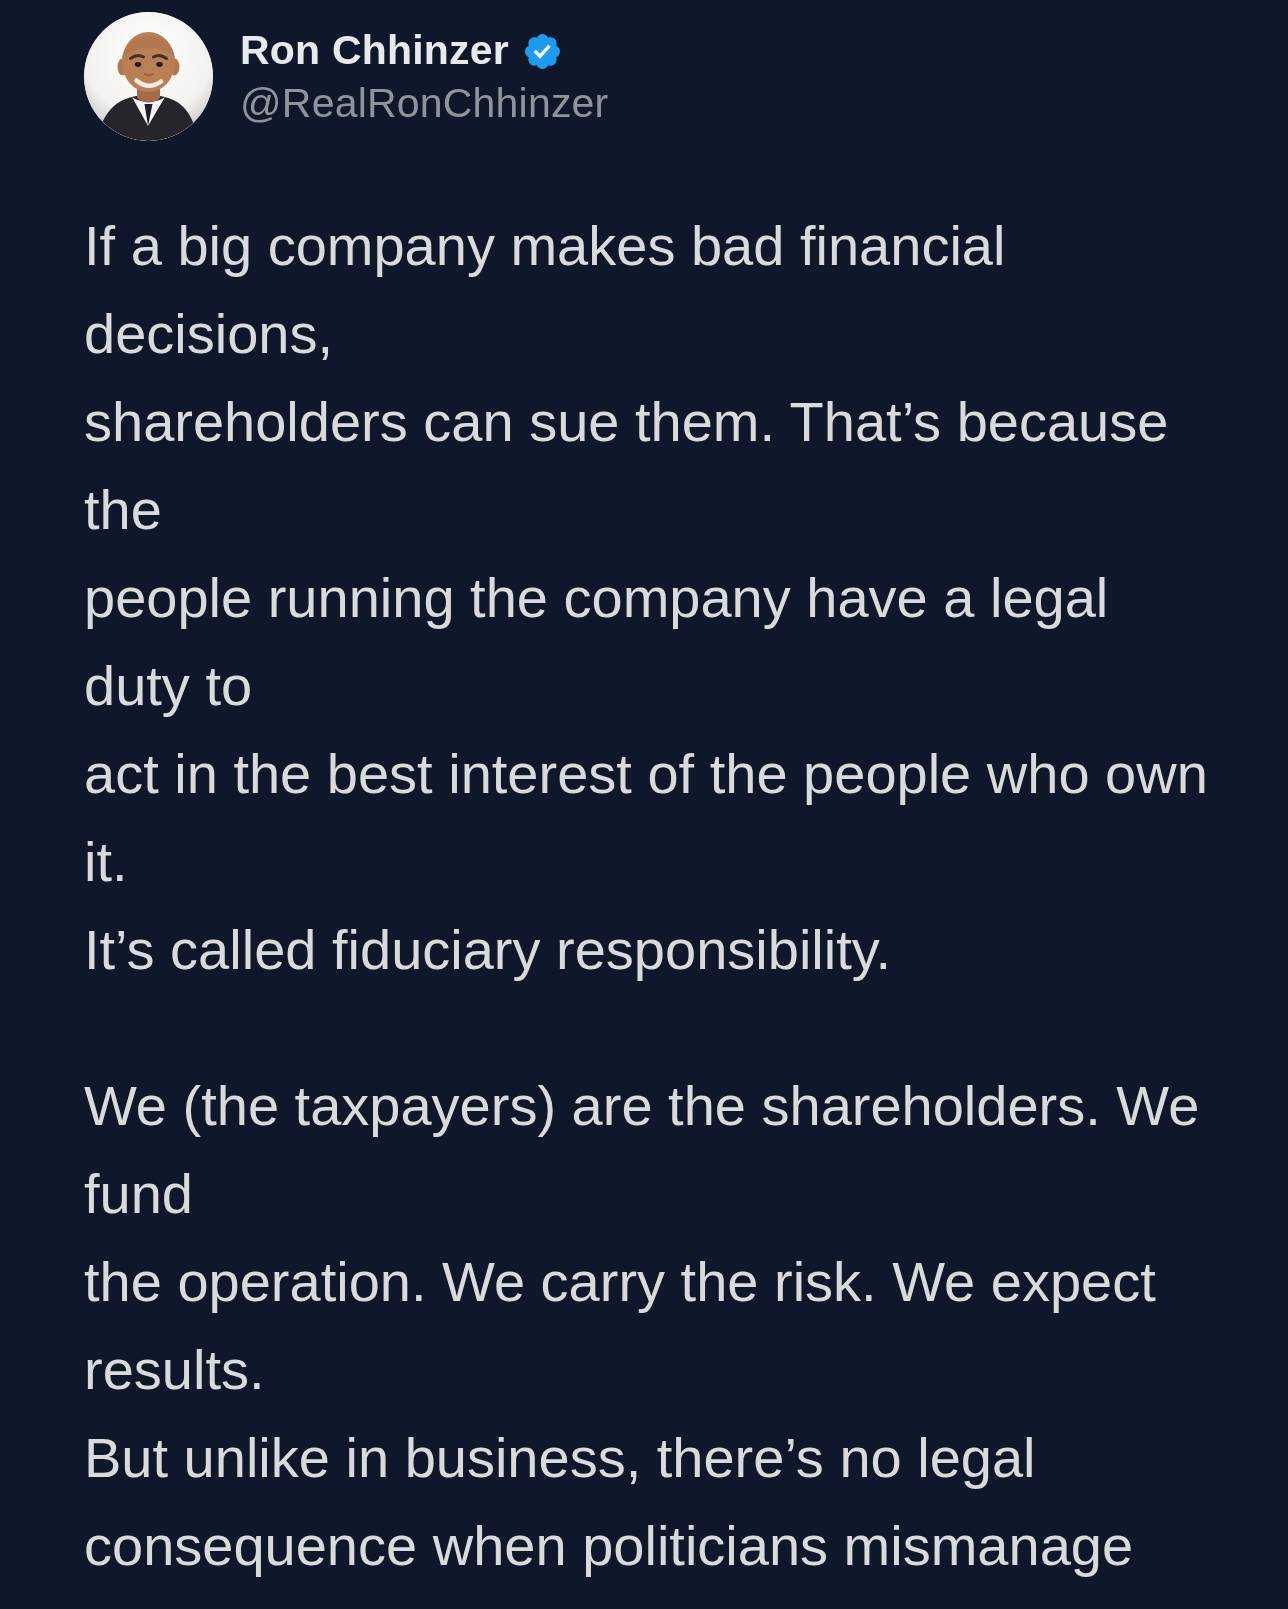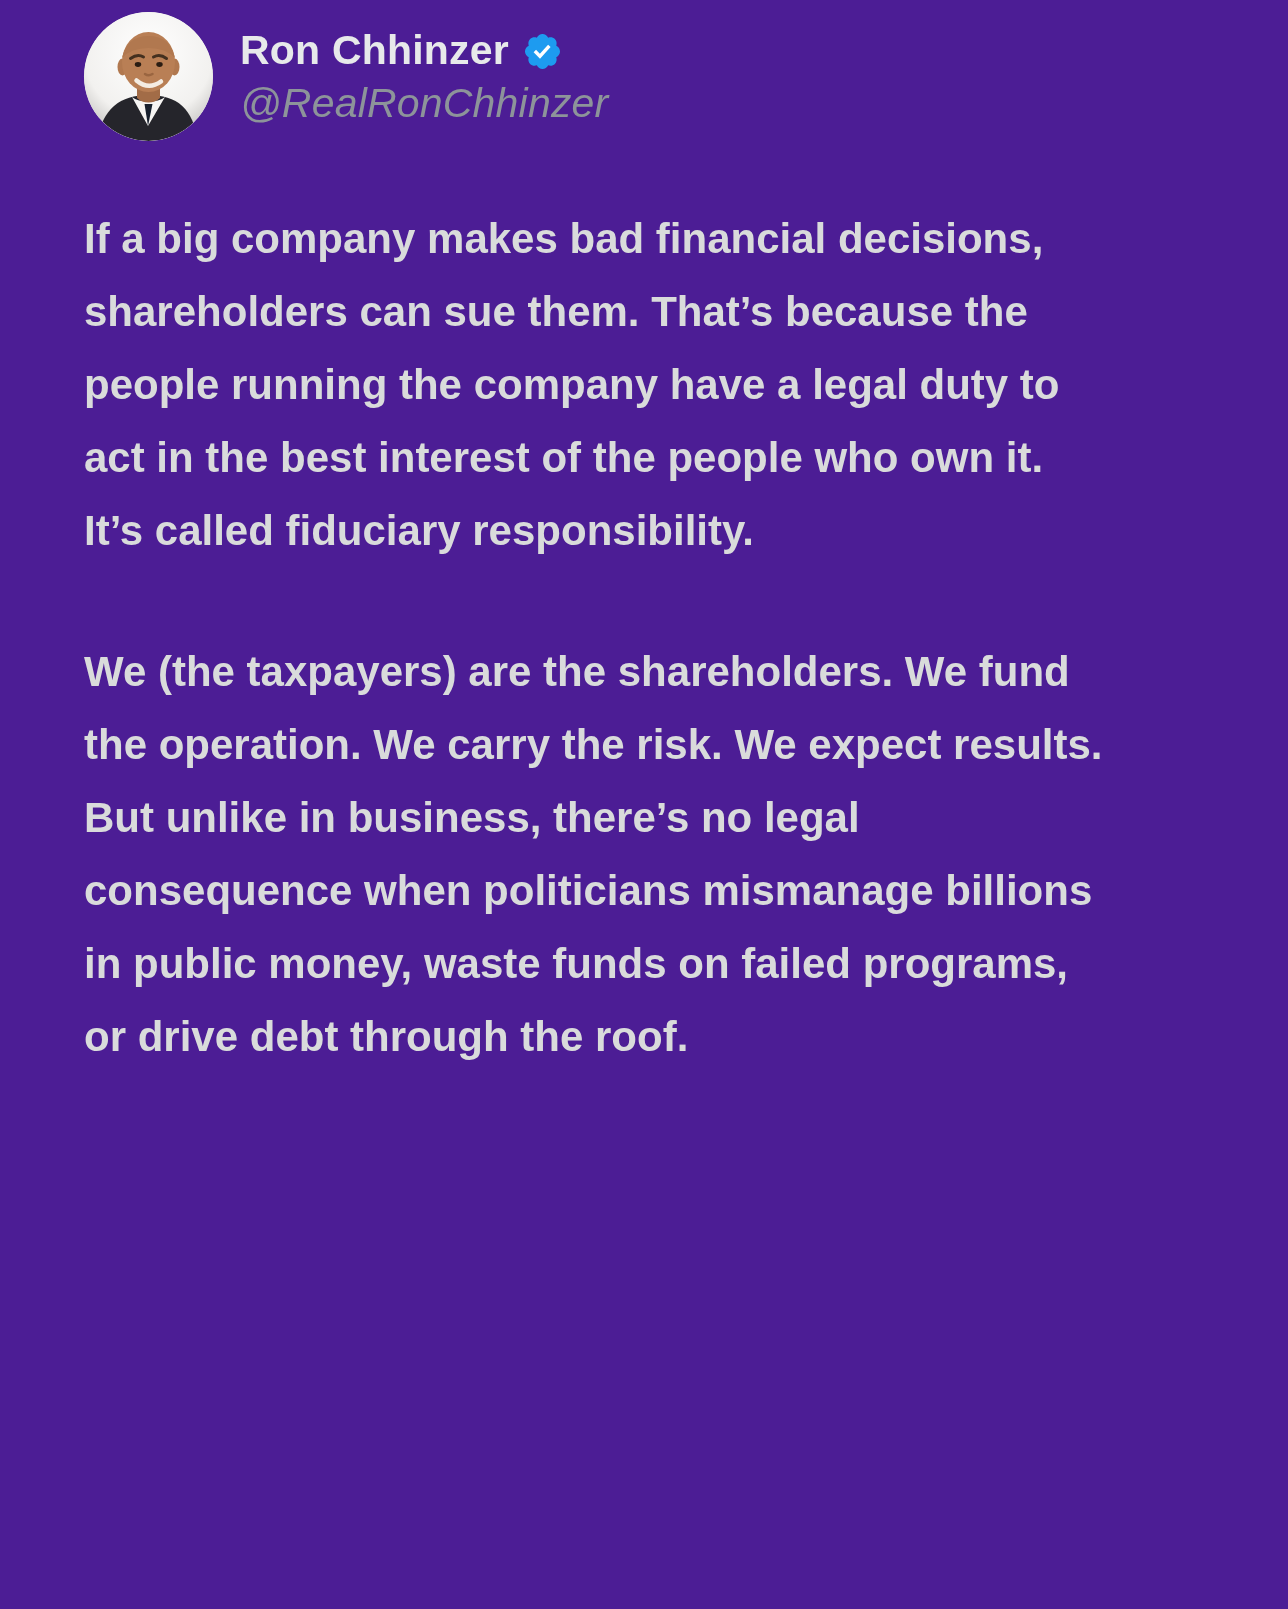--- a/index.html
+++ b/index.html
@@ -8,21 +8,21 @@
     background: #000000;
     width: 1288px;
     height: 1609px;
     overflow: hidden;
     font-family: "Liberation Sans", "DejaVu Sans", sans-serif;
   }
   .post {
     position: relative;
     width: 1288px;
     height: 1609px;
-    background: #4c1d95;
+    background: #0f172a;
     padding: 12px 0 0 84px;
     box-sizing: border-box;
   }
   .post-header {
     display: flex;
     align-items: center;
     gap: 27px;
     height: 129px;
   }
   .avatar {
@@ -57,31 +57,30 @@
     justify-content: center;
     margin-top: 3px;
   }
   .handle {
     font-size: 41px;
     line-height: 52px;
     font-weight: 400;
     color: #8d949a;
     margin-top: 2px;
     letter-spacing: 0.2px;
-    font-style: italic;
   }
   .tweet-text {
     margin-top: 61px;
     width: 1130px;
   }
   .tweet-text p {
     margin: 0 0 68px 0;
-    font-size: 42px;
-    line-height: 73px;
-    font-weight: 700;
+    font-size: 56px;
+    line-height: 88px;
+    font-weight: 400;
     color: #d9dbdb;
     white-space: pre-line;
     letter-spacing: 0px;
   }
   .tweet-text p:last-child {
     margin-bottom: 0;
   }
 </style>
 </head>
 <body>

